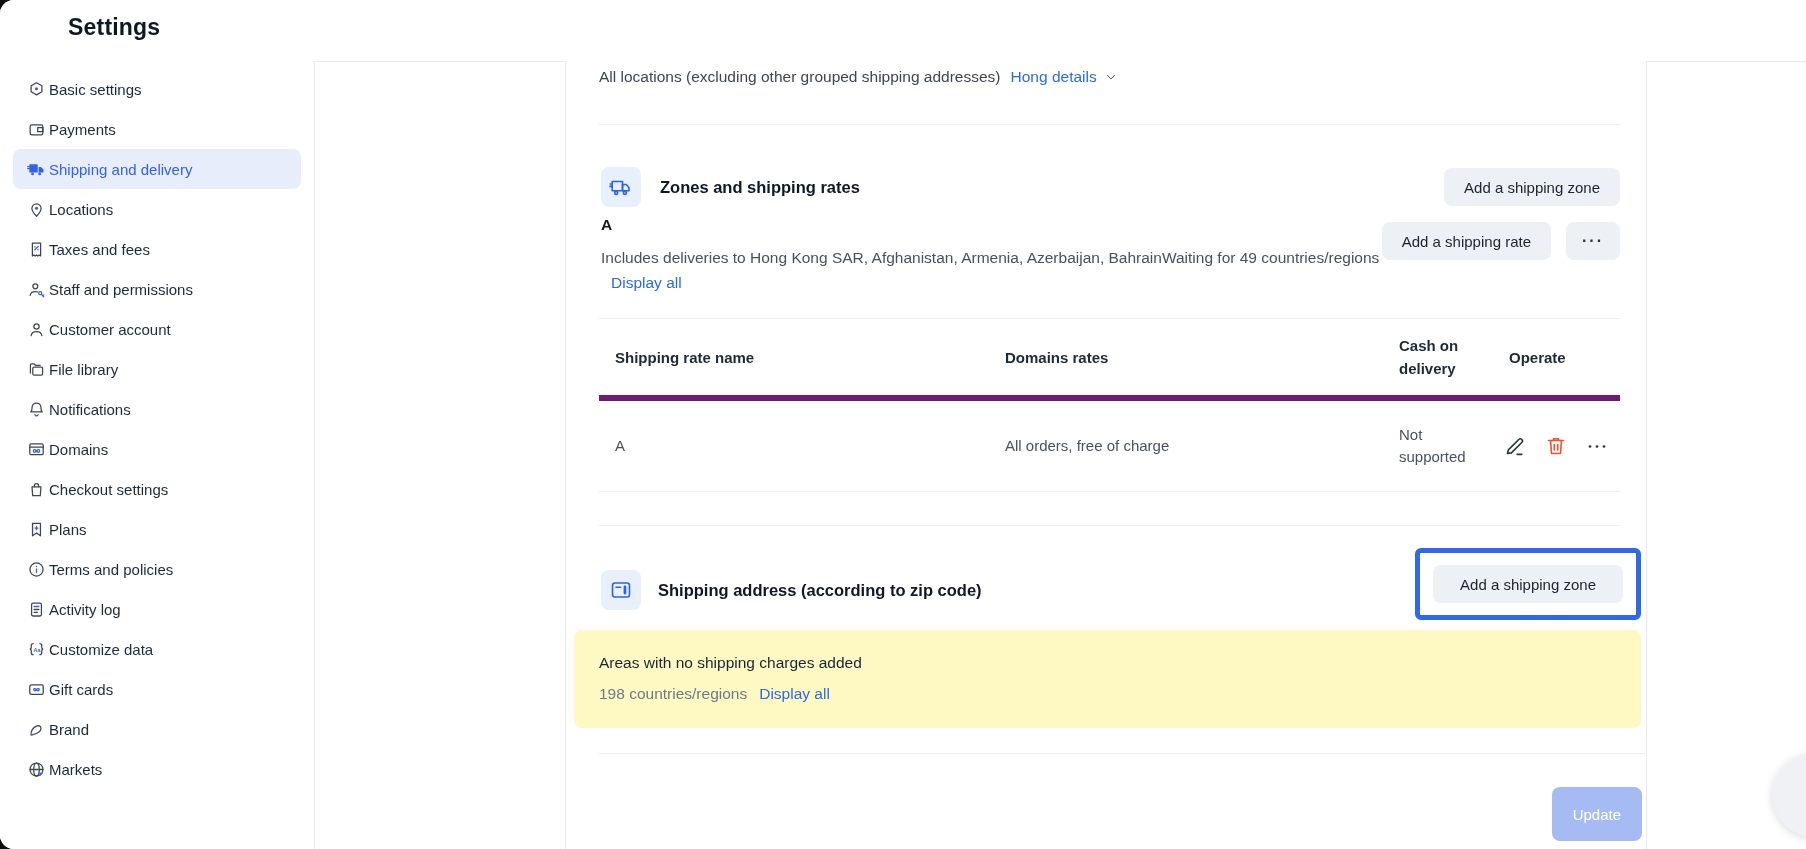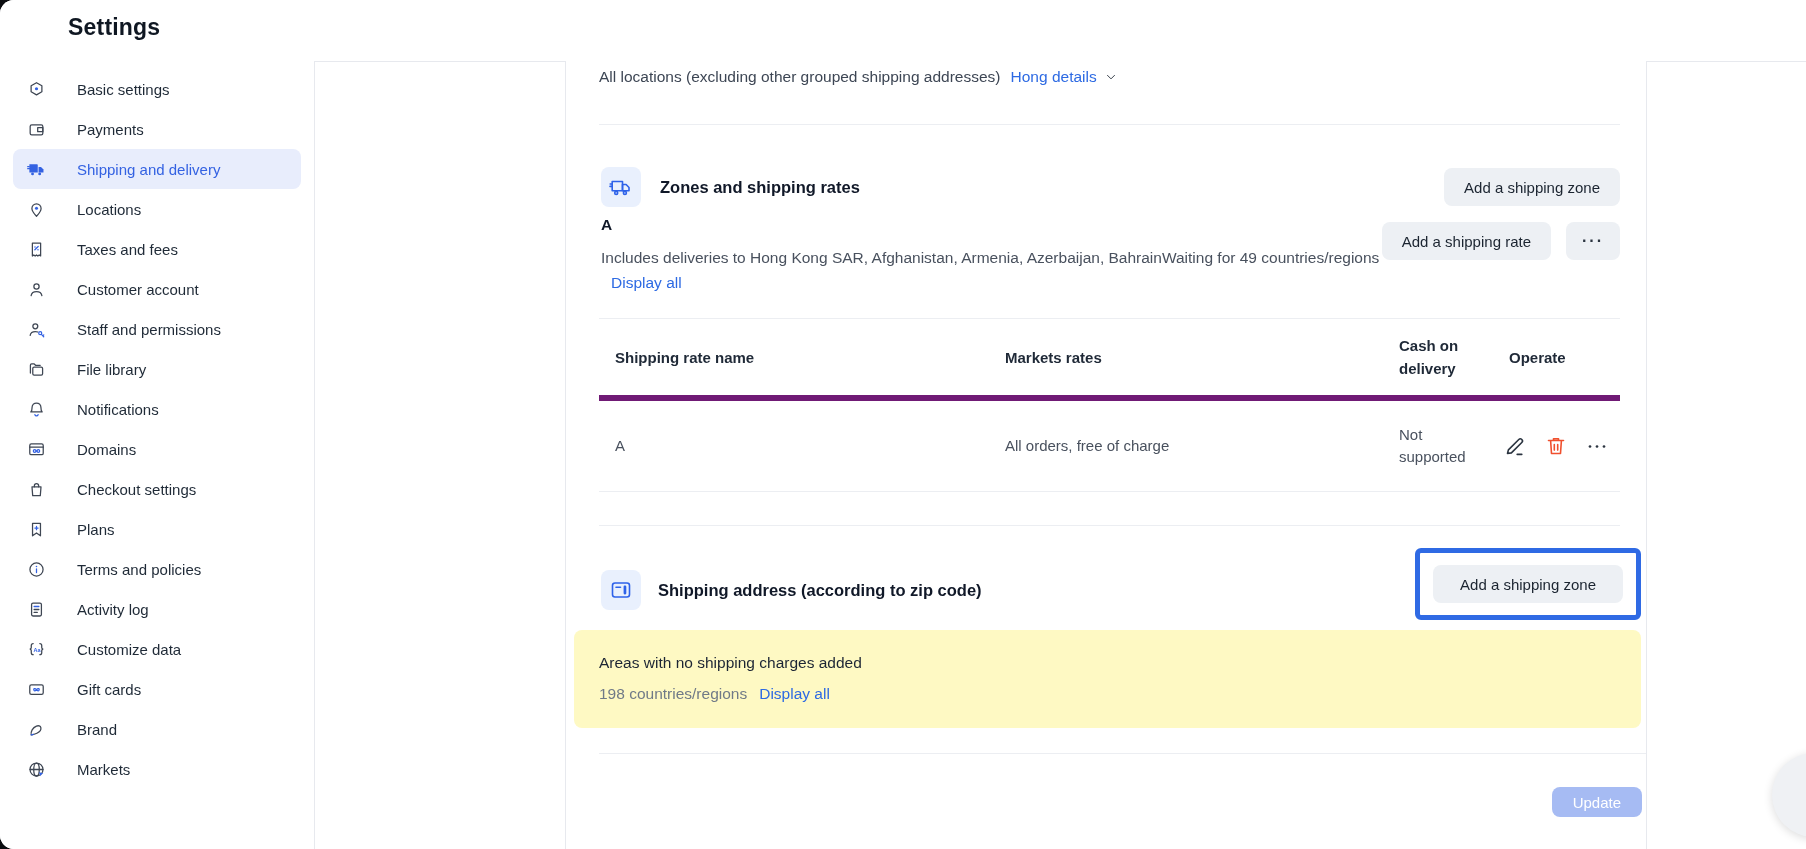--- a/index.html
+++ b/index.html
@@ -21,21 +21,21 @@
     margin:0;position:absolute;left:68px;top:14px;
     font-size:23px;font-weight:700;color:#0f1722;letter-spacing:.2px;
   }
   
   .sidebar{
     position:absolute;left:0;top:61px;bottom:0;width:315px;
     border-right:1px solid #e7e9ee;background:#fff;padding-top:8px;box-sizing:border-box;
   }
   .side-item{
     height:40px;margin:0 13px;border-radius:8px;display:flex;align-items:center;
-    padding-left:14px;gap:31px;cursor:pointer;color:#1f2a37;font-size:15px;
+    padding-left:14px;gap:3px;cursor:pointer;color:#1f2a37;font-size:15px;
   }
   .side-item .icn{width:19px;height:19px;flex:0 0 19px;color:#3f4754;display:flex;}
   .side-item.selected{background:#e8edfc;color:#3462e2;font-weight:500;}
   .side-item.selected .icn{color:#3462e2;}
   svg{width:100%;height:100%;display:block;}
   svg .st{fill:none;stroke:currentColor;stroke-width:1.6;stroke-linecap:round;stroke-linejoin:round;}
   svg .bl{fill:none;stroke:#3462e2;stroke-width:1.6;stroke-linecap:round;stroke-linejoin:round;}
   svg .bf{fill:#3462e2;stroke:none;}
   svg .f{fill:currentColor;stroke:none;}
   
@@ -94,21 +94,21 @@
   
   .gray-panel{
     position:absolute;left:8px;right:5px;top:569px;height:98px;background:#fef9c3;border-radius:8px;
     box-sizing:border-box;padding:22px 0 0 25px;
   }
   .gp-title{font-size:15.5px;color:#1c2534;line-height:22px;}
   .gp-row{margin-top:9px;font-size:15.5px;color:#707a87;display:flex;gap:12px;line-height:22px;}
   
   .bottom-divider{position:absolute;left:33px;right:0;top:692px;height:1px;background:#eceef2;}
   .update-btn{
-    position:absolute;right:4px;top:726px;height:30px;padding:0 21px;border:none;border-radius:8px;
+    position:absolute;right:4px;top:726px;height:54px;padding:0 21px;border:none;border-radius:8px;
     background:#a6bbf3;color:#ffffff;font-size:15px;font-weight:500;font-family:inherit;cursor:default;
   }
   
   .fab{
     position:absolute;left:1772px;top:753px;width:84px;height:84px;border-radius:50%;
     background:#eff1f4;box-shadow:0 2px 10px rgba(0,0,0,.14);
   }
 </style>
 </head>
 <body>
@@ -167,36 +167,36 @@
               <path class="bl" d="M9.9 12.4l4.2-4.2"></path>
               <circle class="bf" cx="10.1" cy="8.7" r=".95"></circle>
               <circle class="bf" cx="13.9" cy="12.2" r=".95"></circle>
             </svg>
           </span>
           <span>Taxes and fees</span>
         </div>
         <div class="side-item">
           <span class="icn">
             <svg viewBox="0 0 24 24">
-              <circle class="st" cx="12" cy="8.3" r="3.3"></circle>
-              <path class="st" d="M5.2 19.6c.6-3.3 3.4-5 6.8-5s6.2 1.7 6.8 5"></path>
-            </svg>
-          </span>
-          <span>Customer account</span>
-        </div>
-        <div class="side-item">
-          <span class="icn">
-            <svg viewBox="0 0 24 24">
               <circle class="st" cx="10.5" cy="8" r="3.1"></circle>
               <path class="st" d="M4 19.3c.5-3 3-4.7 6.5-4.7 1.2 0 2.3.2 3.2.6"></path>
               <circle class="bl" cx="16.7" cy="16.7" r="1.9"></circle>
               <path class="bl" d="M18.2 18.2l2.9 2.9M20 20l1.2-1.2"></path>
             </svg>
           </span>
           <span>Staff and permissions</span>
+        </div>
+        <div class="side-item">
+          <span class="icn">
+            <svg viewBox="0 0 24 24">
+              <circle class="st" cx="12" cy="8.3" r="3.3"></circle>
+              <path class="st" d="M5.2 19.6c.6-3.3 3.4-5 6.8-5s6.2 1.7 6.8 5"></path>
+            </svg>
+          </span>
+          <span>Customer account</span>
         </div>
         <div class="side-item">
           <span class="icn">
             <svg viewBox="0 0 24 24">
               <path class="st" d="M4.3 16.5V6.6c0-.9.7-1.6 1.6-1.6h3.2l1.7 1.7h5.9"></path>
               <rect class="st" x="7.3" y="9" width="12.4" height="10" rx="1.7"></rect>
             </svg>
           </span>
           <span>File library</span>
         </div>
@@ -338,21 +338,21 @@
     </div>
 
     <div class="zone-actions">
       <button class="btn-gray">Add a shipping rate</button>
       <button class="btn-gray btn-more">···</button>
     </div>
 
     <div class="rate-table">
       <div class="thead" id="thead">
           <div class="th">Shipping rate name</div>
-          <div class="th">Markets rates</div>
+          <div class="th">Domains rates</div>
           <div class="th">Cash on delivery</div>
           <div class="th">Operate</div>
         </div>
       <div id="tbody">
           <div class="trow">
             <div class="td">A</div>
             <div class="td">All orders, free of charge</div>
             <div class="td">Not supported</div>
             <div class="td ops">
               <span class="op-ic">

